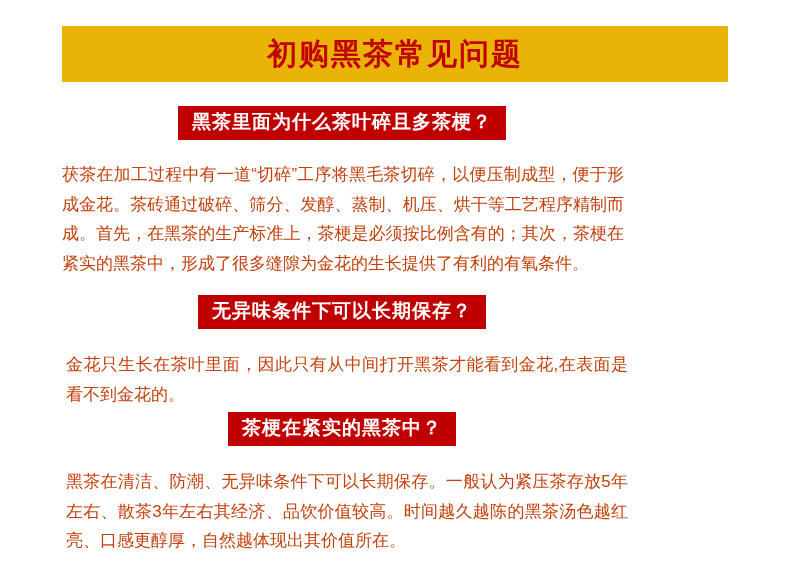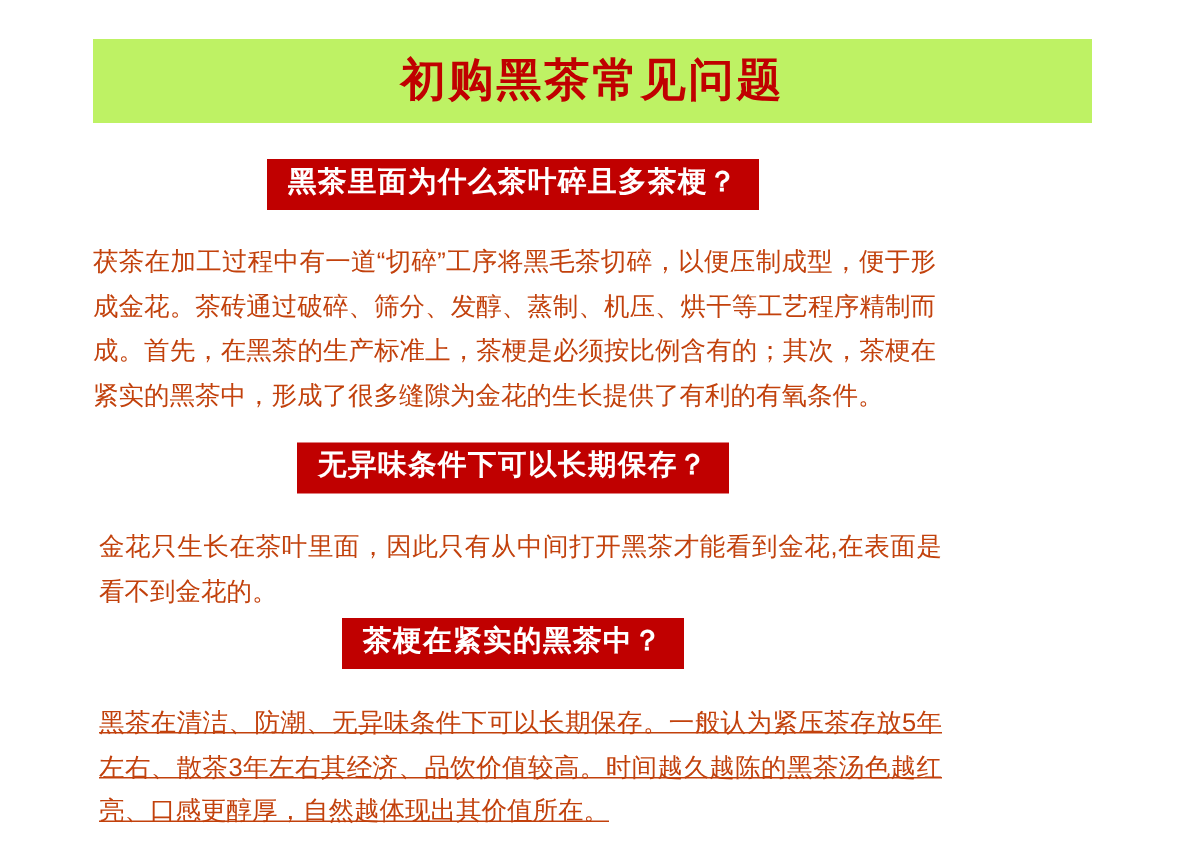--- a/index.html
+++ b/index.html
@@ -19,21 +19,21 @@
     height: 578px;
     background: #ffffff;
     box-sizing: border-box;
   }
   .title-banner {
     position: absolute;
     left: 62px;
     top: 26px;
     width: 666px;
     height: 56px;
-    background: #bef264;
+    background: #eab308;
     display: flex;
     align-items: center;
     justify-content: center;
   }
   .title-banner .title-text {
     color: #c00000;
     font-size: 30px;
     font-weight: bold;
     letter-spacing: 2px;
     line-height: 1;
@@ -74,21 +74,20 @@
   #section-2 { top: 295px; }
   #section-2 .answer {
     margin: 21px 0 0 0;
     padding: 0 56px 0 66px;
   }
   
   #section-3 { top: 412px; }
   #section-3 .answer {
     margin: 21px 0 0 0;
     padding: 0 56px 0 66px;
-    text-decoration: underline;
   }
 </style>
 </head>
 <body>
 
 <div class="page">
 
   <div class="title-banner">
     <div class="title-text">初购黑茶常见问题</div>
   </div>

